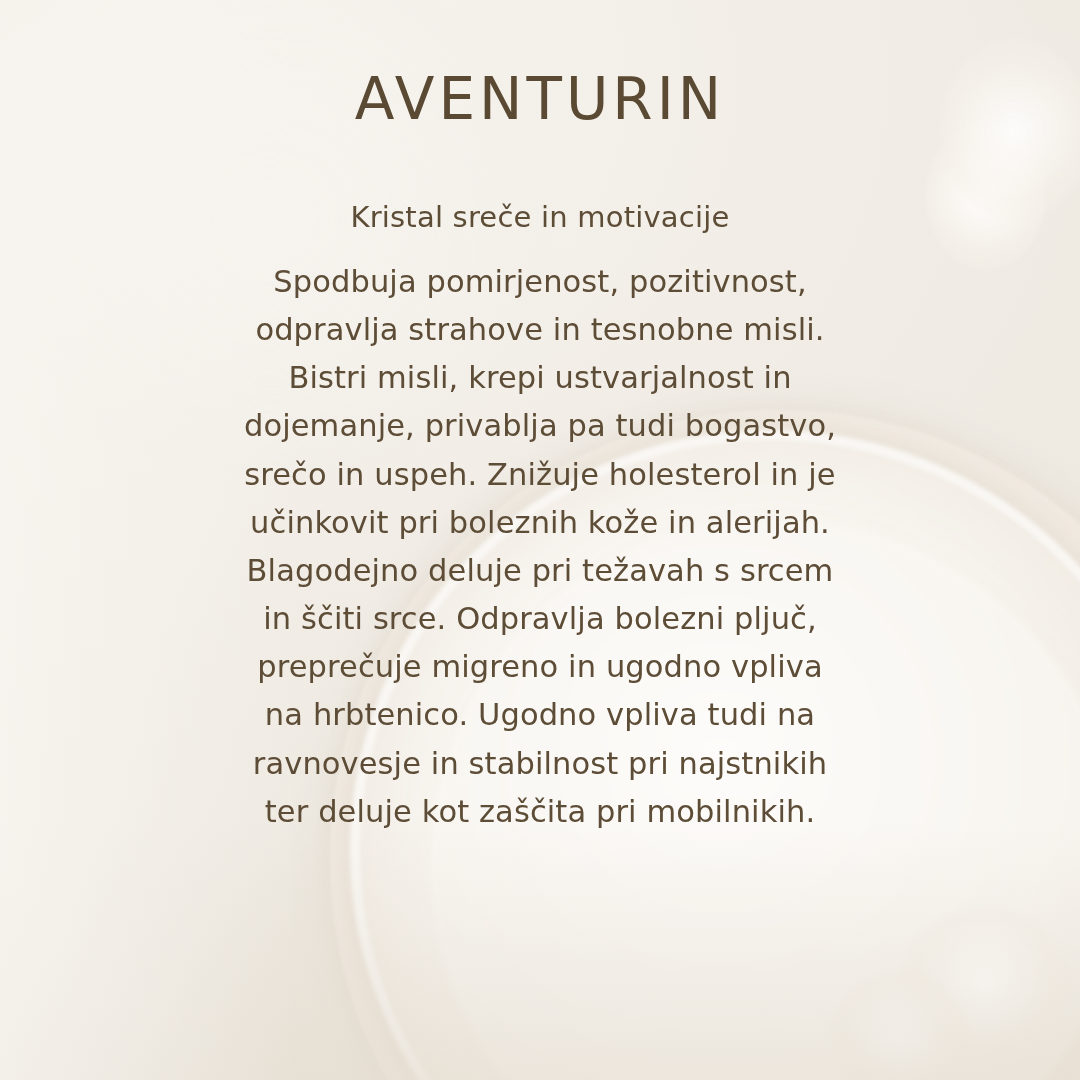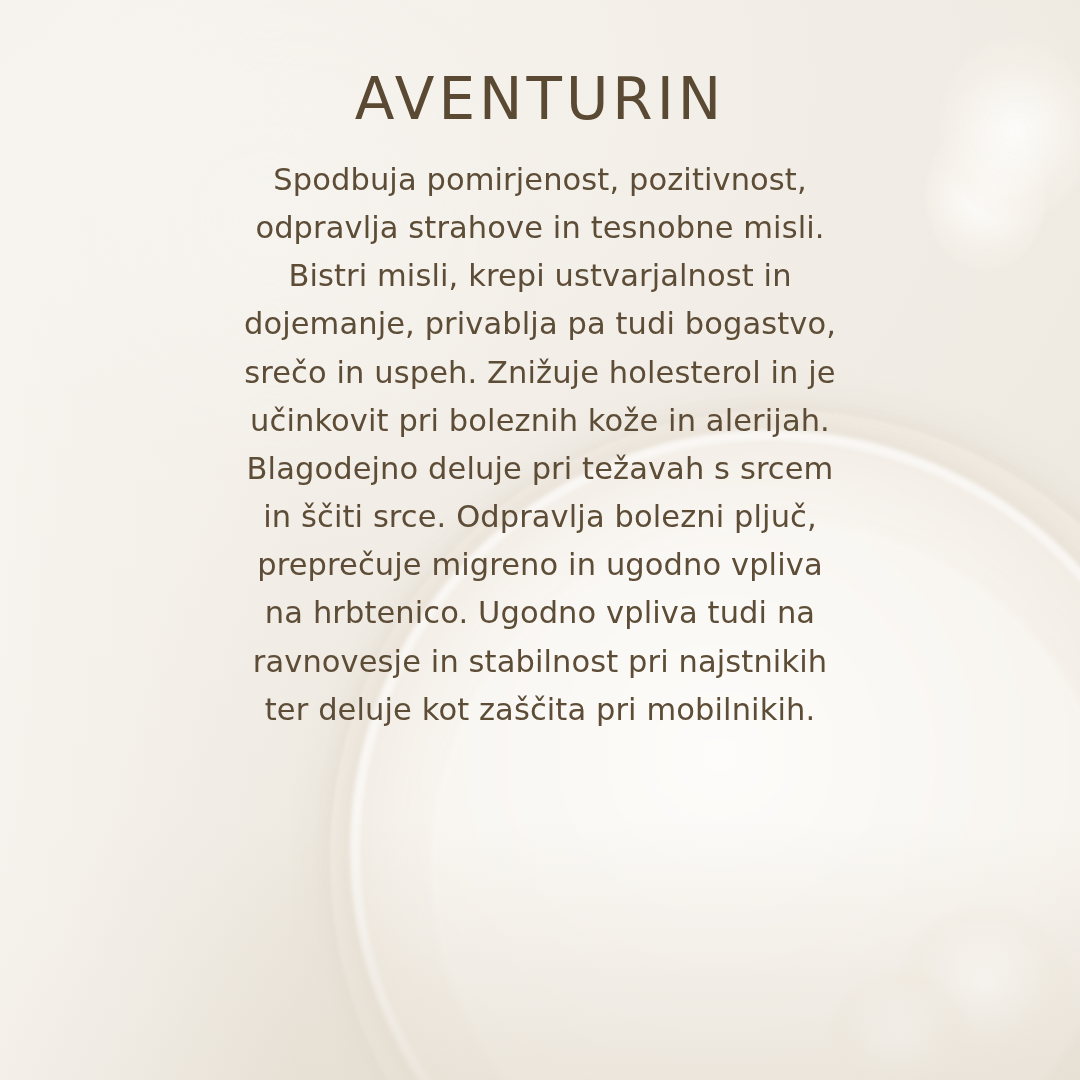--- a/index.html
+++ b/index.html
@@ -157,20 +157,21 @@
   <div class="bg-flower f2"></div>
   <div class="bg-flower f3"></div>
   <div class="bg-flower f4"></div>
   <div class="bg-shadow-bottom"></div>
   <div class="bg-shadow-left"></div>
   <div class="bg-vignette"></div>
 
   <div class="content">
     <h1 class="title">AVENTURIN</h1>
 
+    <p class="subtitle">Kristal sreče in motivacije</p>
 
     <p class="body-text">Spodbuja pomirjenost, pozitivnost,
 odpravlja strahove in tesnobne misli.
 Bistri misli, krepi ustvarjalnost in
 dojemanje, privablja pa tudi bogastvo,
 srečo in uspeh. Znižuje holesterol in je
 učinkovit pri boleznih kože in alerijah.
 Blagodejno deluje pri težavah s srcem
 in ščiti srce. Odpravlja bolezni pljuč,
 preprečuje migreno in ugodno vpliva

